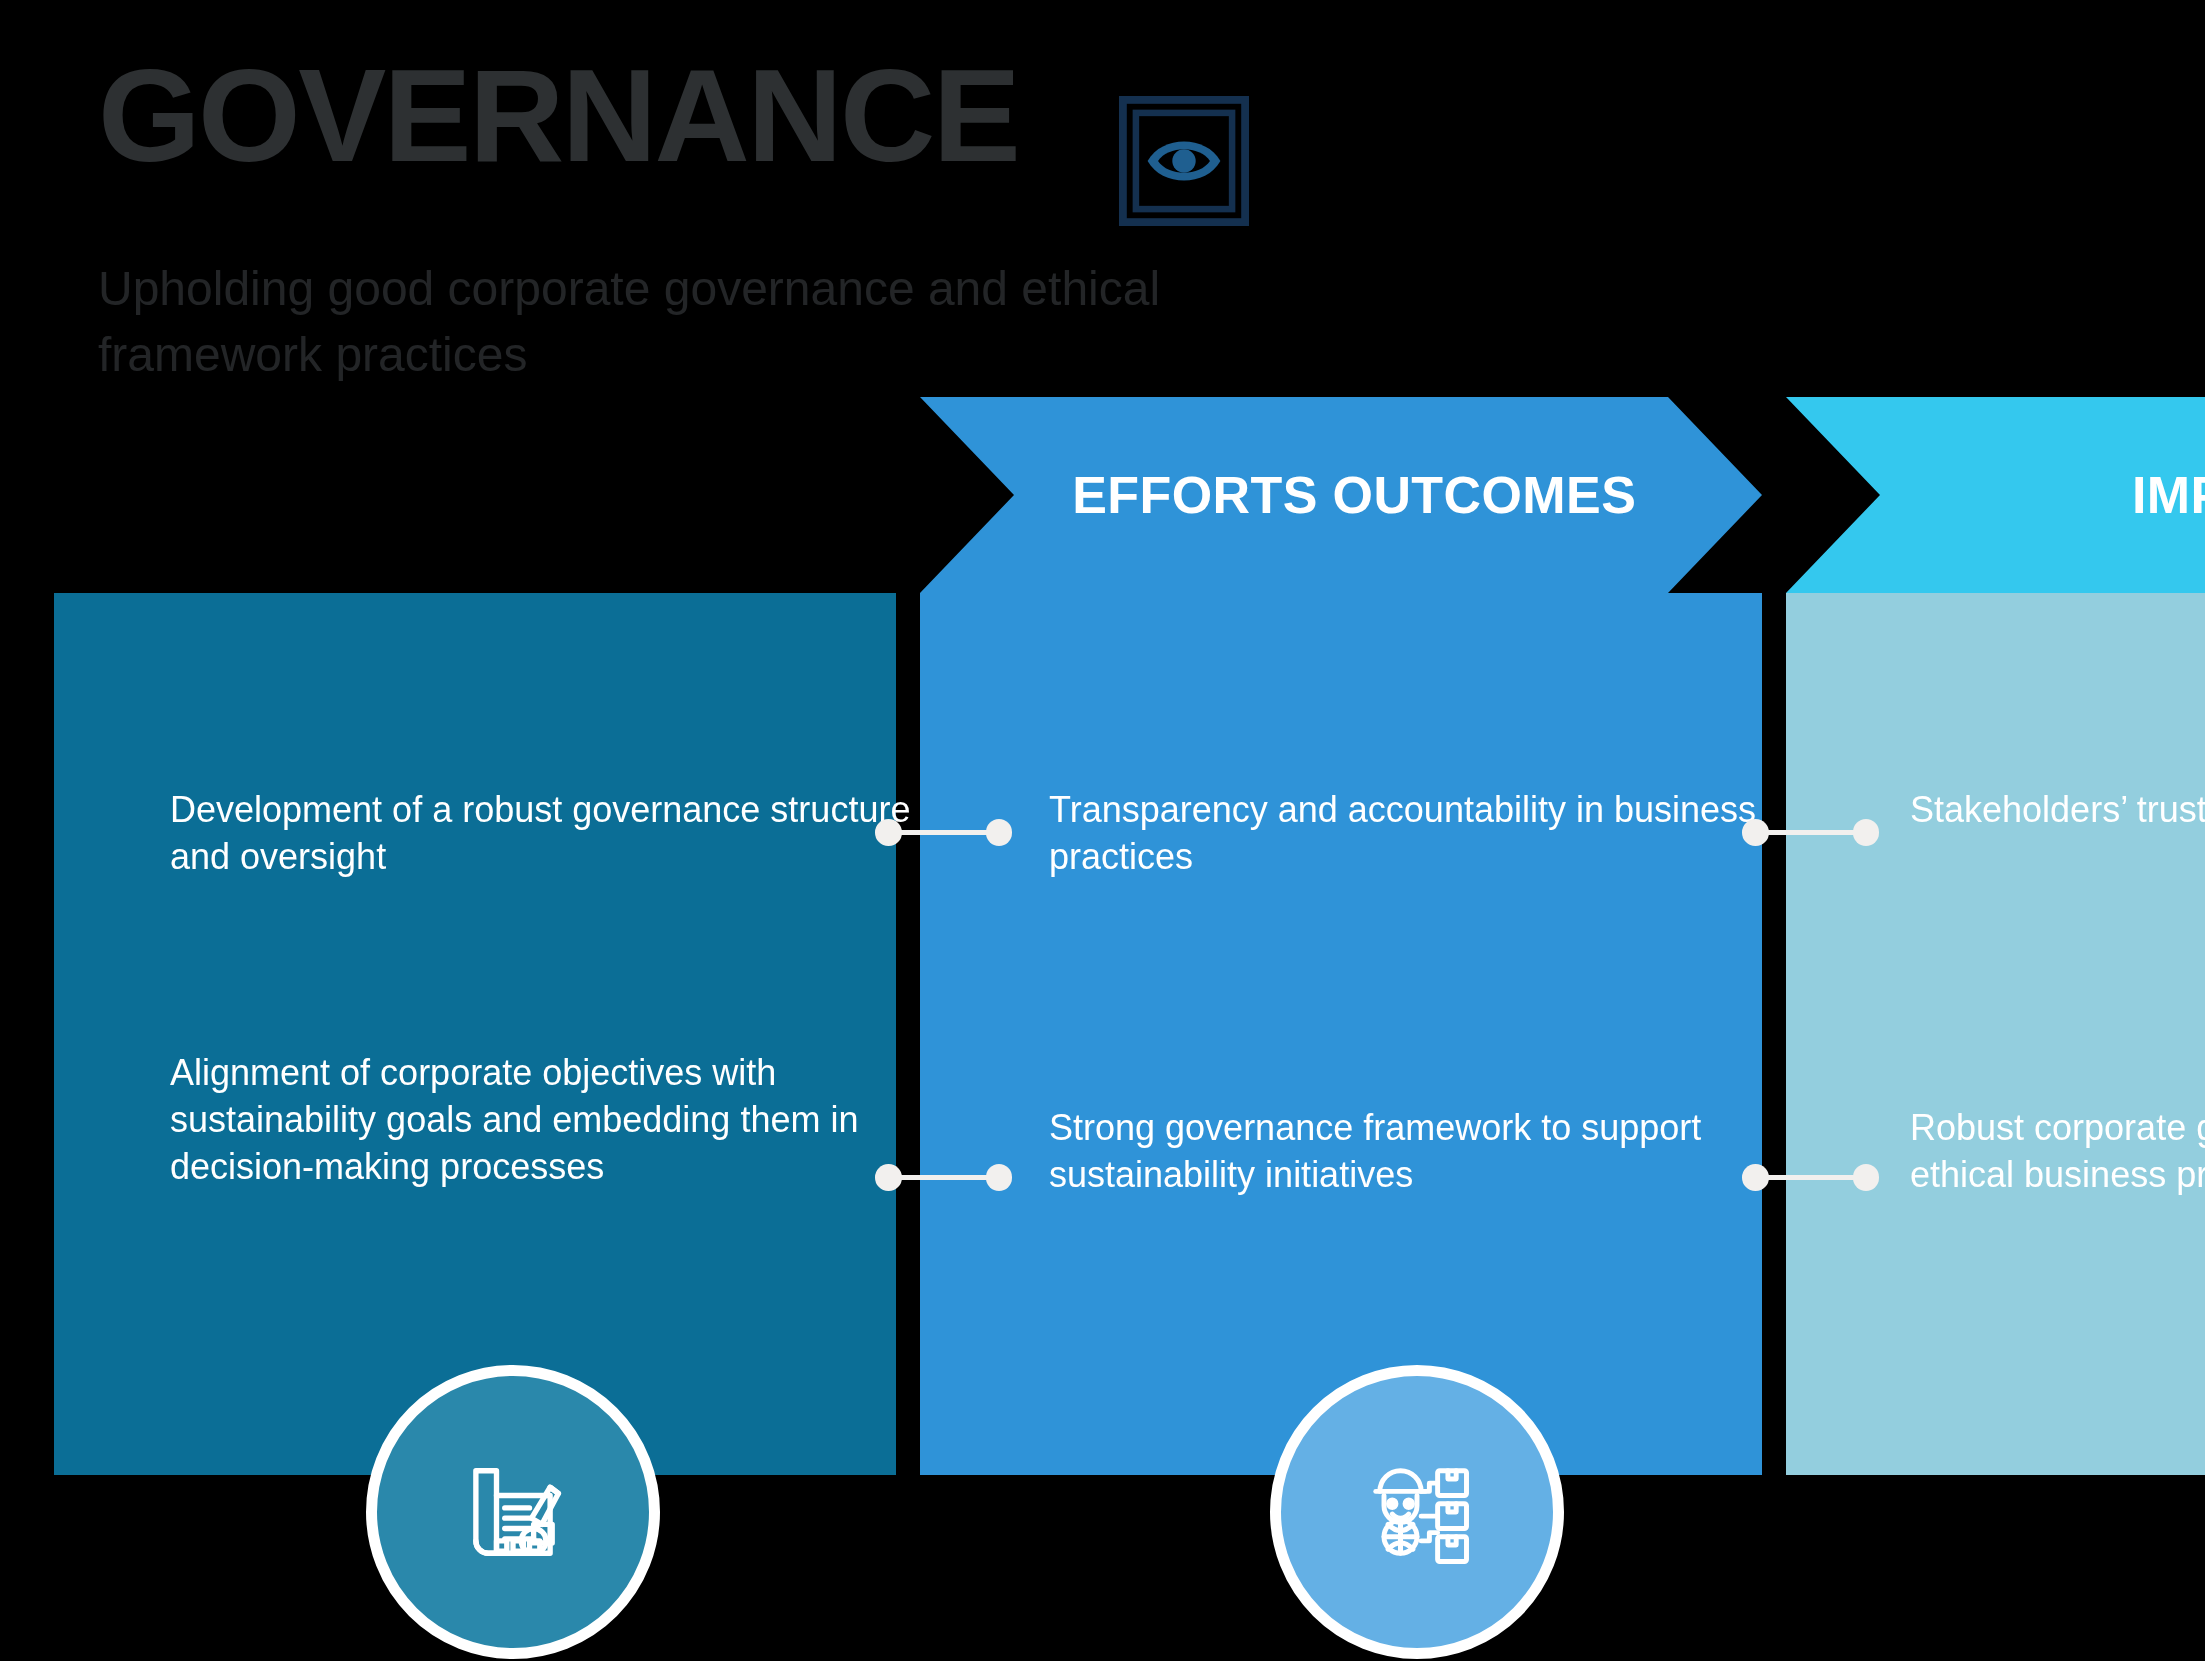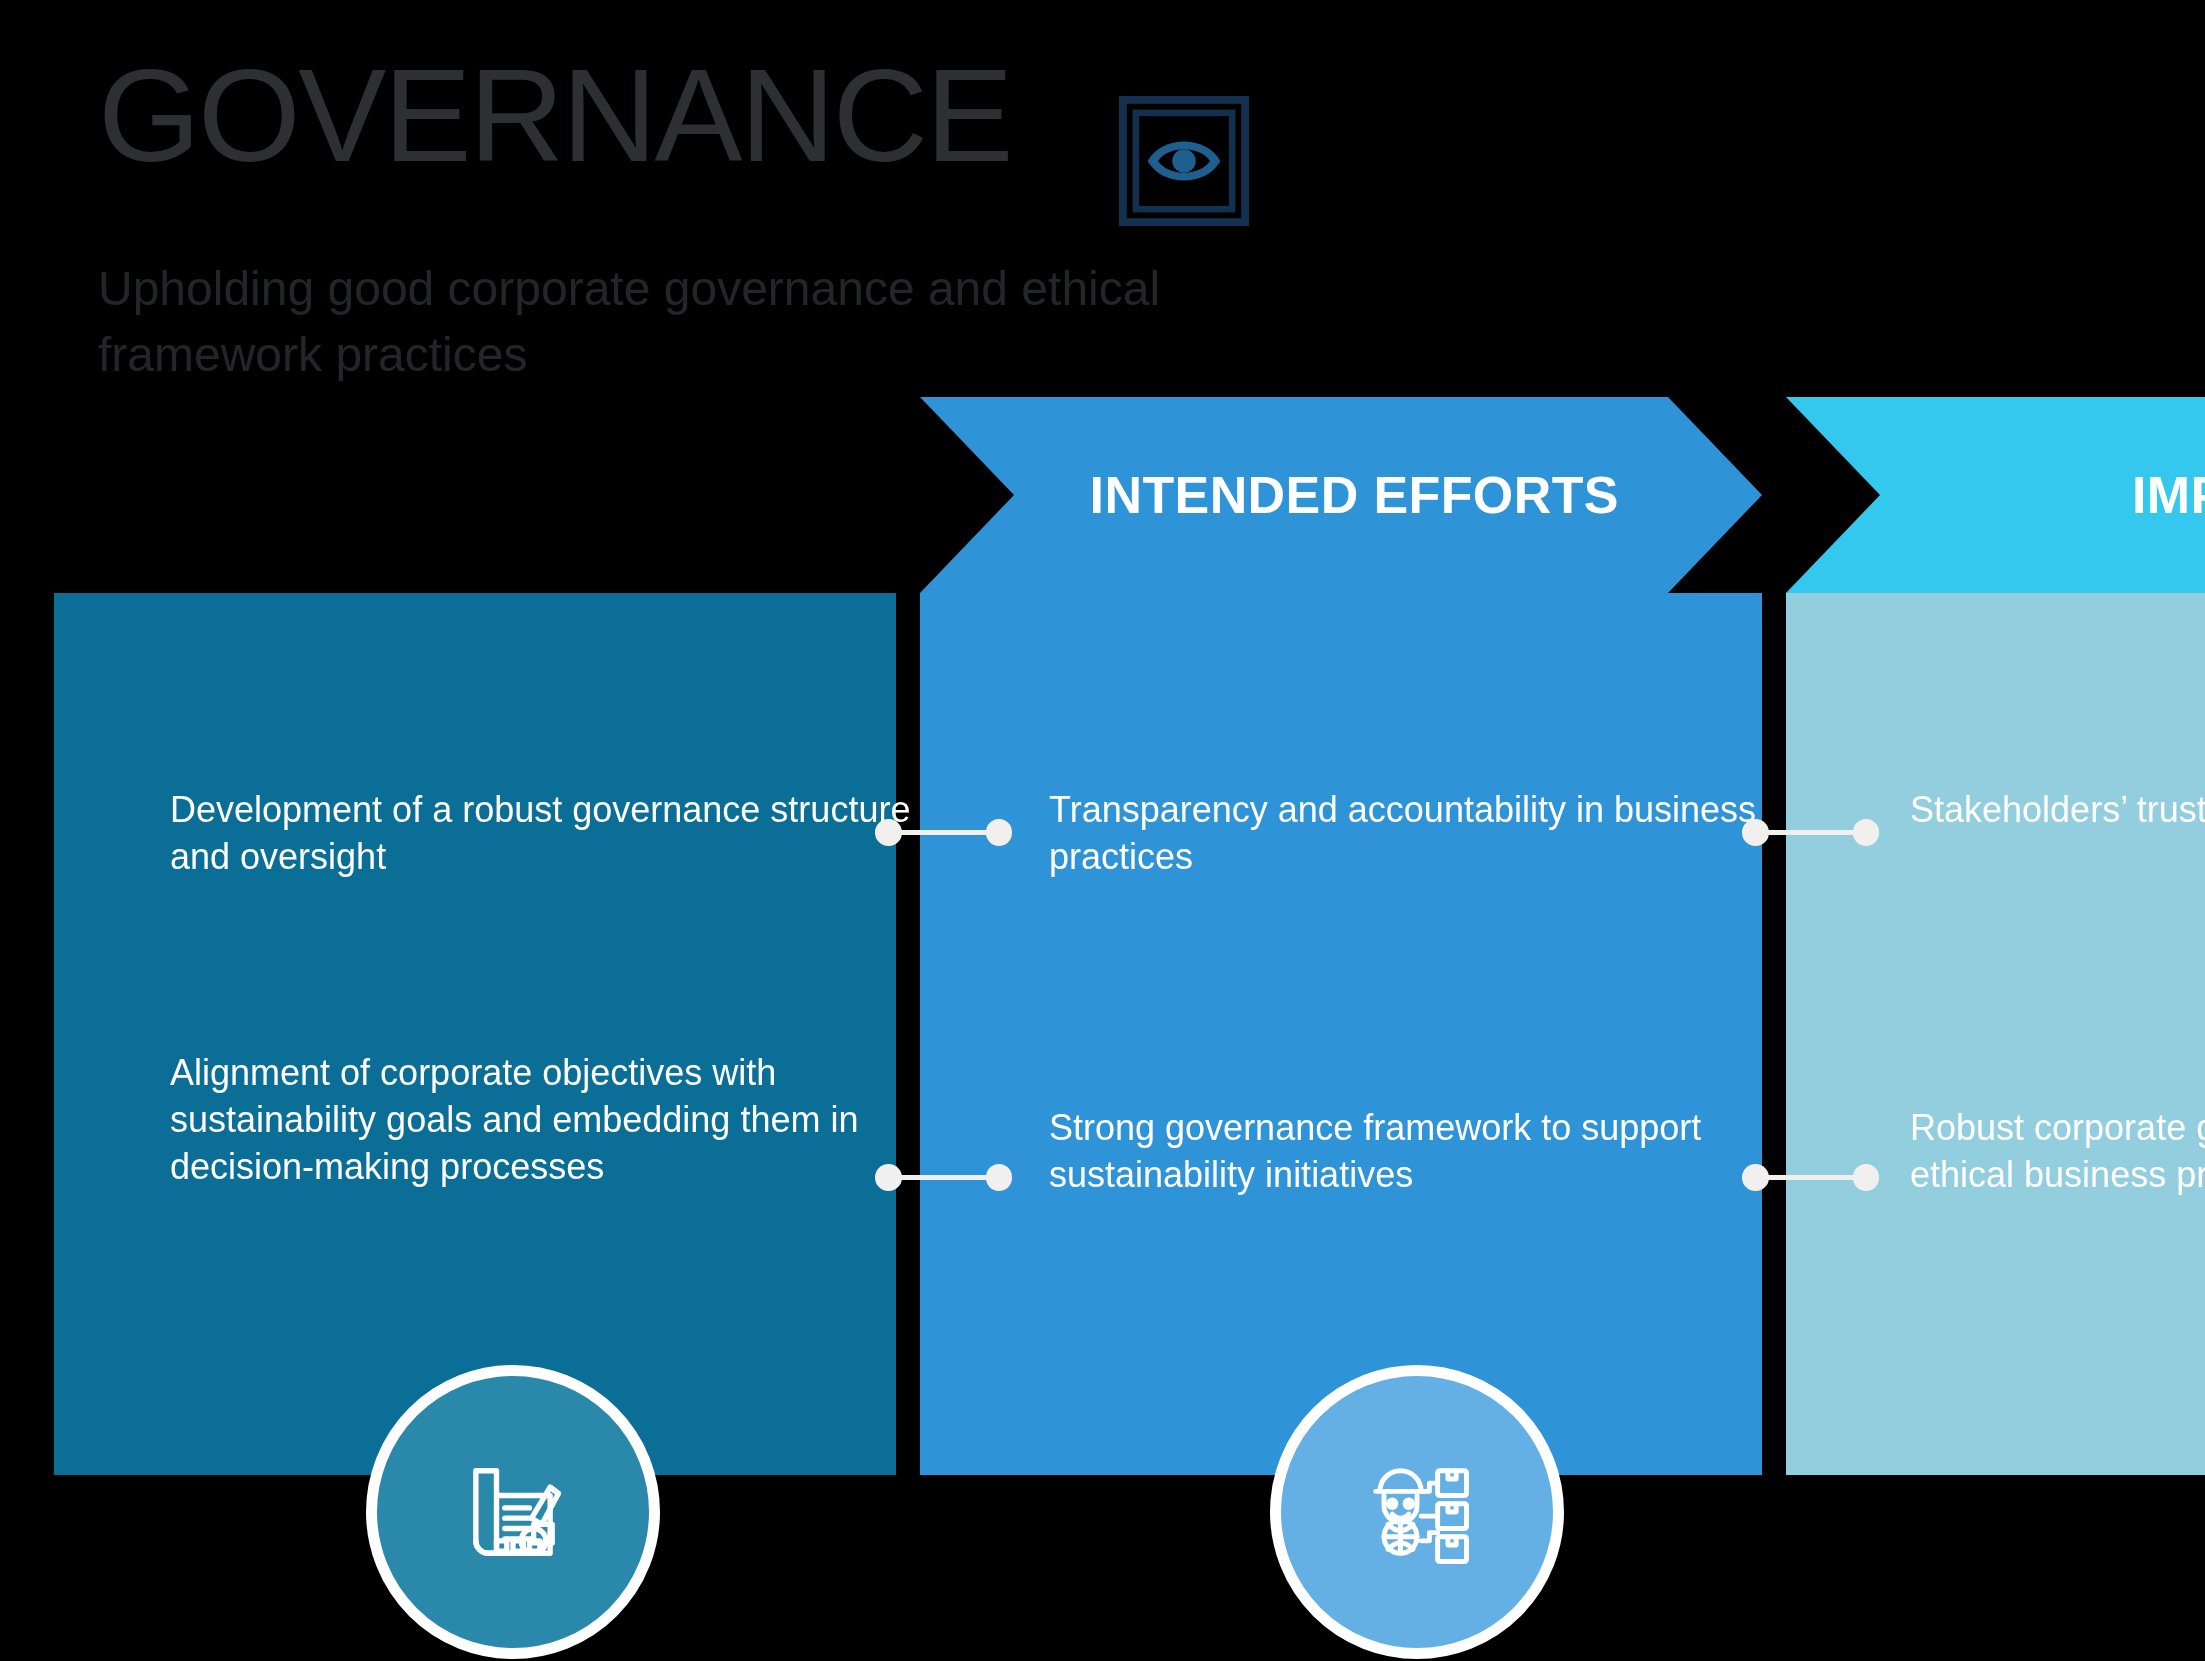--- a/index.html
+++ b/index.html
@@ -2,21 +2,21 @@
 <html style="font-size:7px"><head>
 <meta charset="utf-8">
 <style>
   html,body{margin:0;padding:0;background:#000;}
   body{width:2818px;height:1661px;position:relative;overflow:hidden;
        font-family:"Liberation Sans", sans-serif;}
 
   
   #page-title{
     position:absolute;left:98px;top:53px;
-    font-size:132px;line-height:0.95;font-weight:400;
+    font-size:132px;line-height:0.95;font-weight:700;
     letter-spacing:-2.6px;color:#2d3032;white-space:nowrap;
   }
   #eye-icon{position:absolute;left:1119px;top:96px;width:130px;height:130px;}
   #subtitle{
     position:absolute;left:98px;top:256px;width:1200px;
     font-size:48px;line-height:1.38;color:#232527;font-weight:400;
   }
 
   
   .column{position:absolute;top:397px;height:1078px;}
@@ -117,21 +117,21 @@
 <div id="subtitle">Upholding good corporate governance and ethical framework practices</div>
 
 <div class="column" id="col-1">
   <div class="col-body"></div>
   <div class="bullet r2">Alignment of corporate objectives with sustainability goals and embedding them in decision-making processes</div>
   <div class="bullet r1">Development of a robust governance structure and oversight</div>
 </div>
 
 <div class="column" id="col-2">
   <div class="col-head">
-    <span class="col-head-label">INTENDED EFFORTS</span>
+    <span class="col-head-label">EFFORTS OUTCOMES</span>
   </div>
   <div class="col-body"></div>
   <div class="bullet r1">Transparency and accountability in business practices</div>
   <div class="bullet r2">Strong governance framework to support sustainability initiatives</div>
 </div>
 
 <div class="column" id="col-3">
   <div class="col-head">
     <span class="col-head-label">IMPACTS</span>
   </div>

